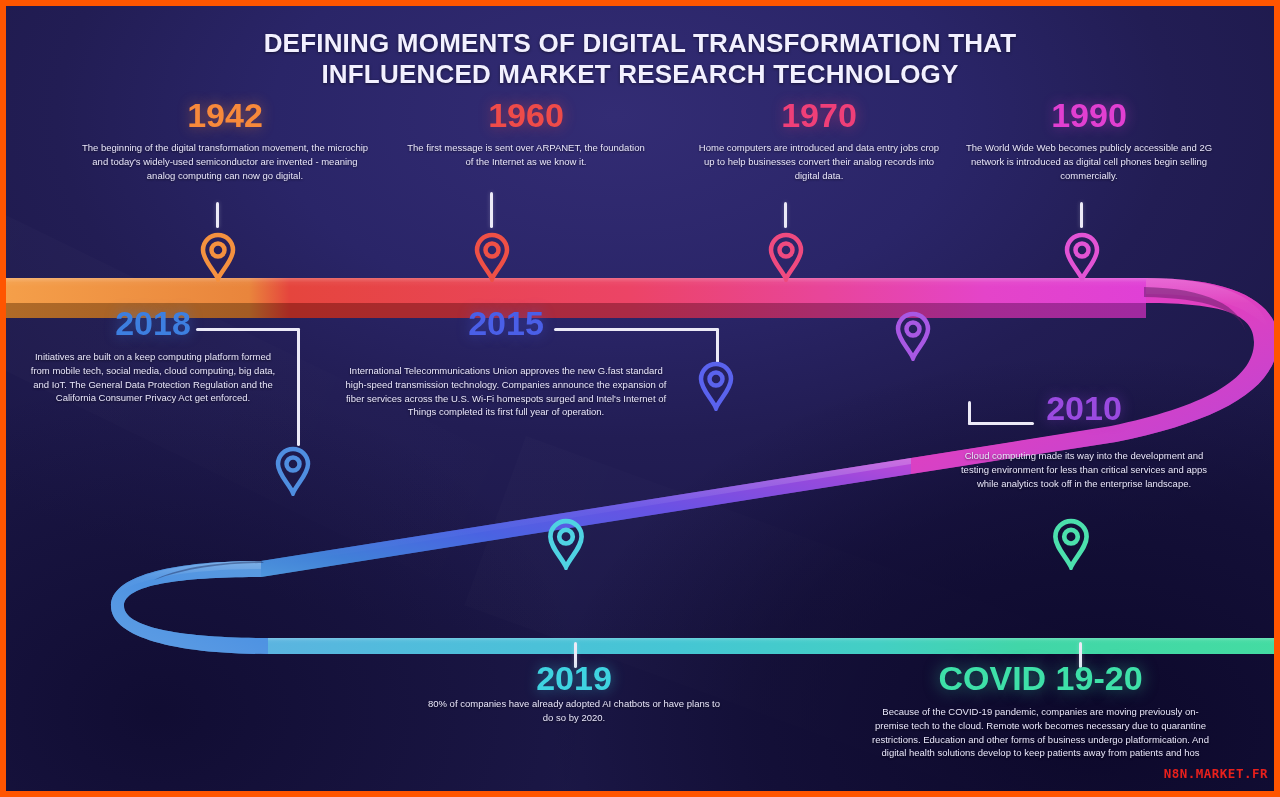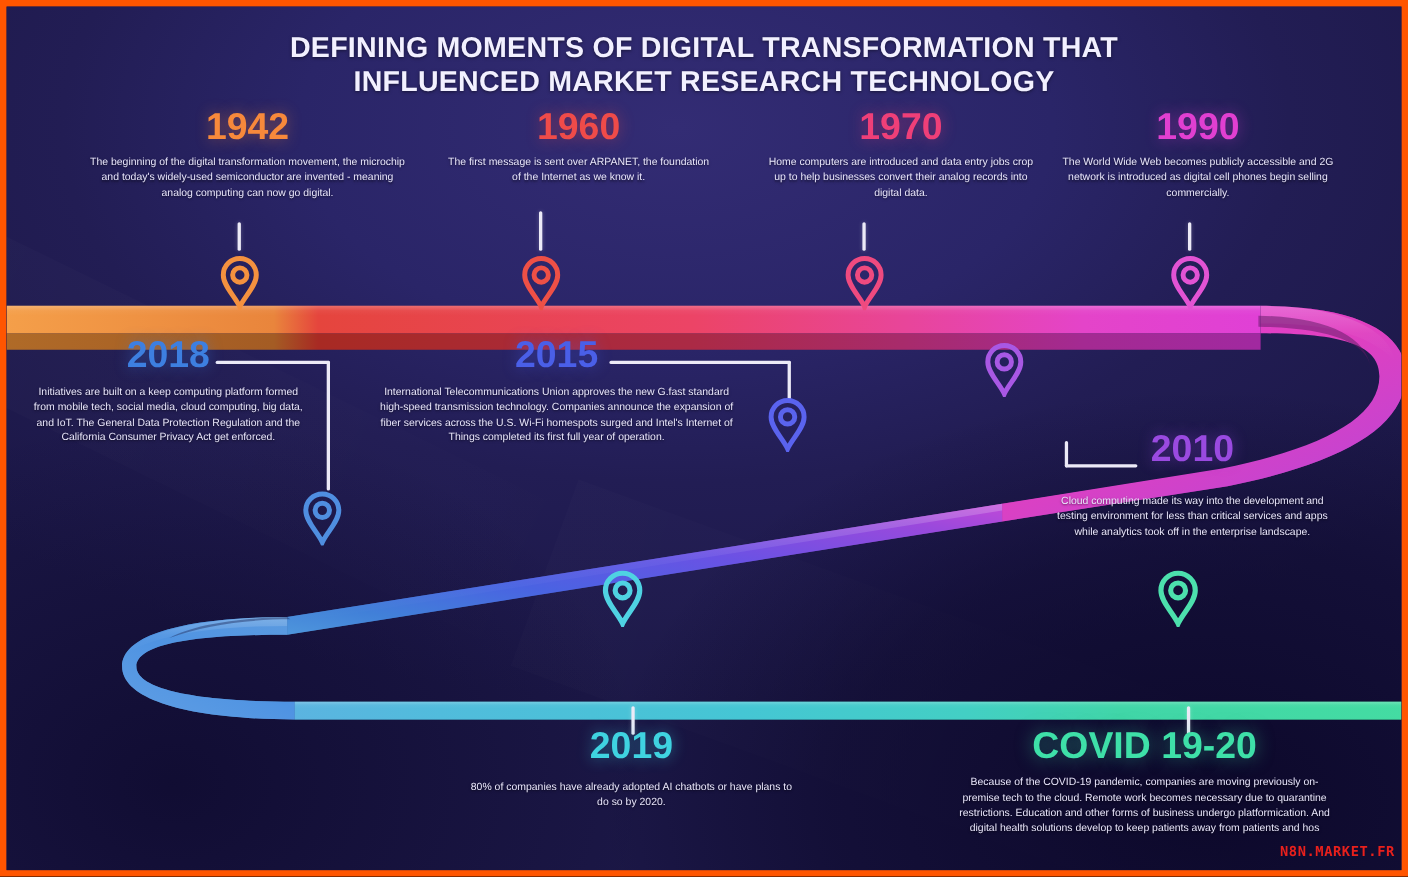--- a/index.html
+++ b/index.html
@@ -370,31 +370,31 @@
       <div class="desc" style="margin-top:9px;">The World Wide Web becomes publicly accessible and 2G network is introduced as digital cell phones begin selling commercially.</div>
     </div>
 
     <div class="entry y-2018 tc">
       <div class="yr">2018</div>
       <div class="desc" style="margin-top:10px;">Initiatives are built on a keep computing platform formed from mobile tech, social media, cloud computing, big data, and IoT. The General Data Protection Regulation and the California Consumer Privacy Act get enforced.</div>
     </div>
 
     <div class="entry y-2015 tc">
       <div class="yr">2015</div>
-      <div class="desc" style="margin-top:10px;">International Telecommunications Union approves the new G.fast standard high-speed transmission technology. Companies announce the expansion of fiber services across the U.S. Wi-Fi homespots surged and Intel's Internet of Things completed its first full year of operation.</div>
+      <div class="desc" style="margin-top:24px;">International Telecommunications Union approves the new G.fast standard high-speed transmission technology. Companies announce the expansion of fiber services across the U.S. Wi-Fi homespots surged and Intel's Internet of Things completed its first full year of operation.</div>
     </div>
 
     <div class="entry y-2010 tc">
       <div class="yr">2010</div>
       <div class="desc" style="margin-top:24px;">Cloud computing made its way into the development and testing environment for less than critical services and apps while analytics took off in the enterprise landscape.</div>
     </div>
 
     <div class="entry y-2019 tc">
       <div class="yr">2019</div>
-      <div class="desc" style="margin-top:14px;">80% of companies have already adopted AI chatbots or have plans to do so by 2020.</div>
+      <div class="desc" style="margin-top:2px;">80% of companies have already adopted AI chatbots or have plans to do so by 2020.</div>
     </div>
 
     <div class="entry y-covid tc">
       <div class="yr">COVID 19-20</div>
       <div class="desc" style="margin-top:10px;">Because of the COVID-19 pandemic, companies are moving previously on-premise tech to the cloud. Remote work becomes necessary due to quarantine restrictions. Education and other forms of business undergo platformication. And digital health solutions develop to keep patients away from patients and hos</div>
     </div>
 
     <div id="watermark">N8N.MARKET.FR</div>
 
   </div>

